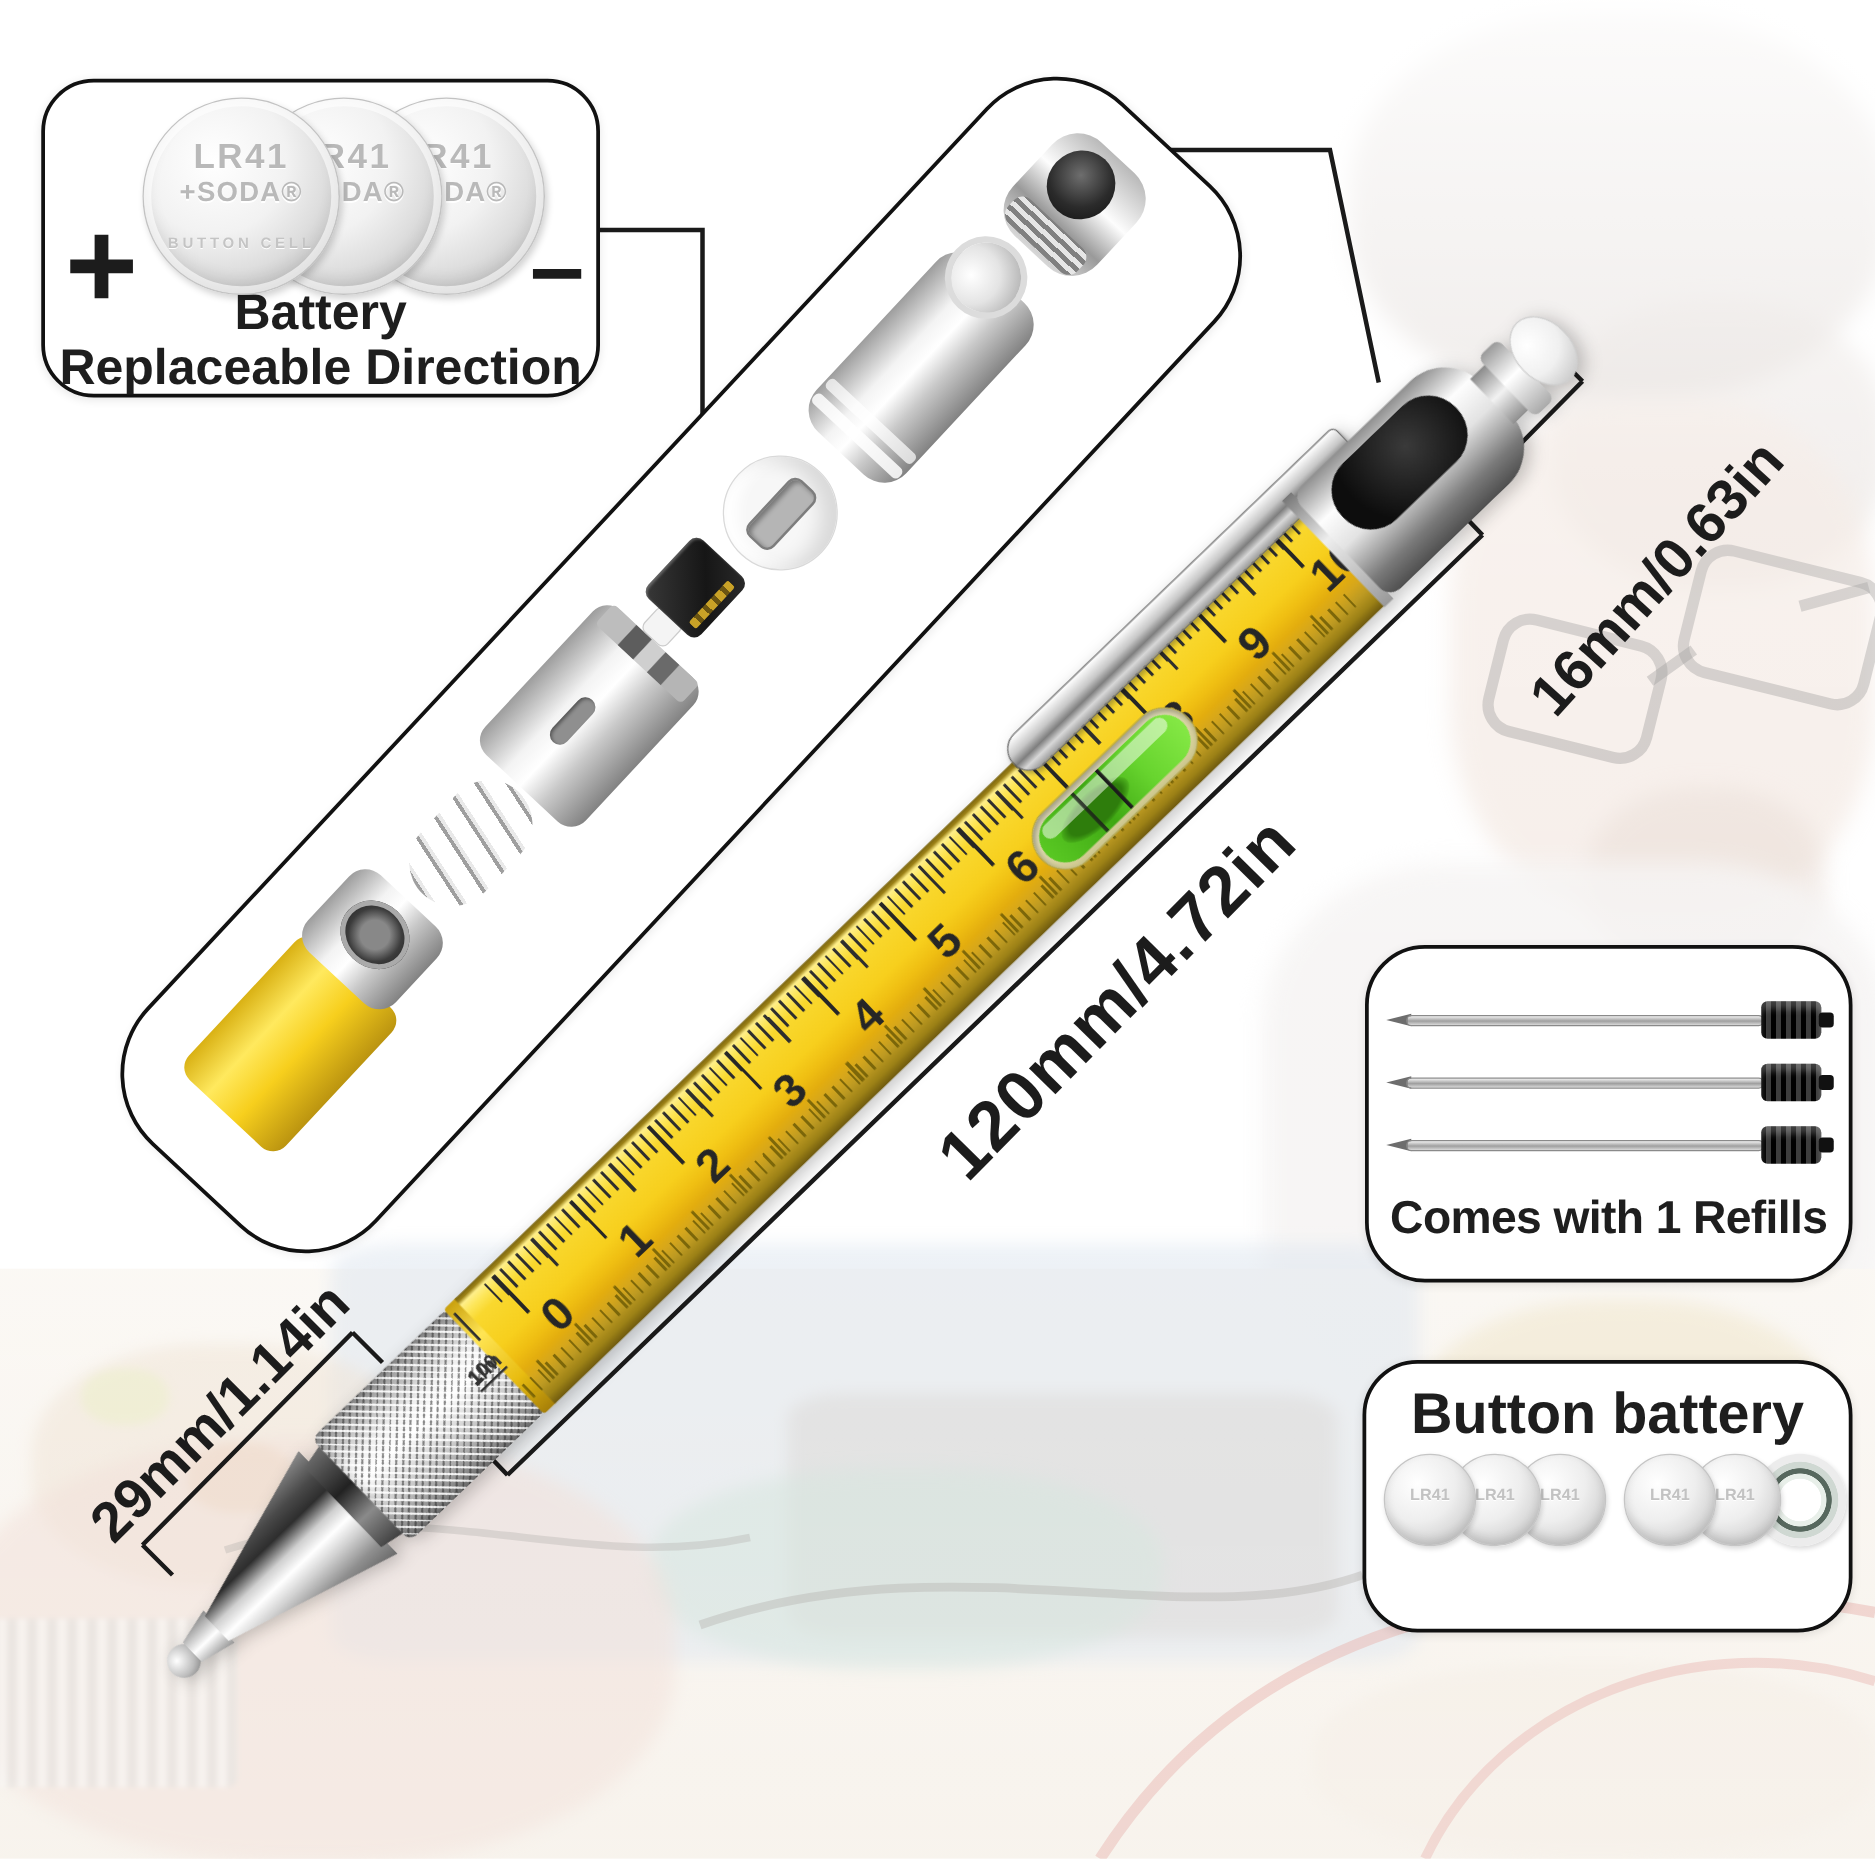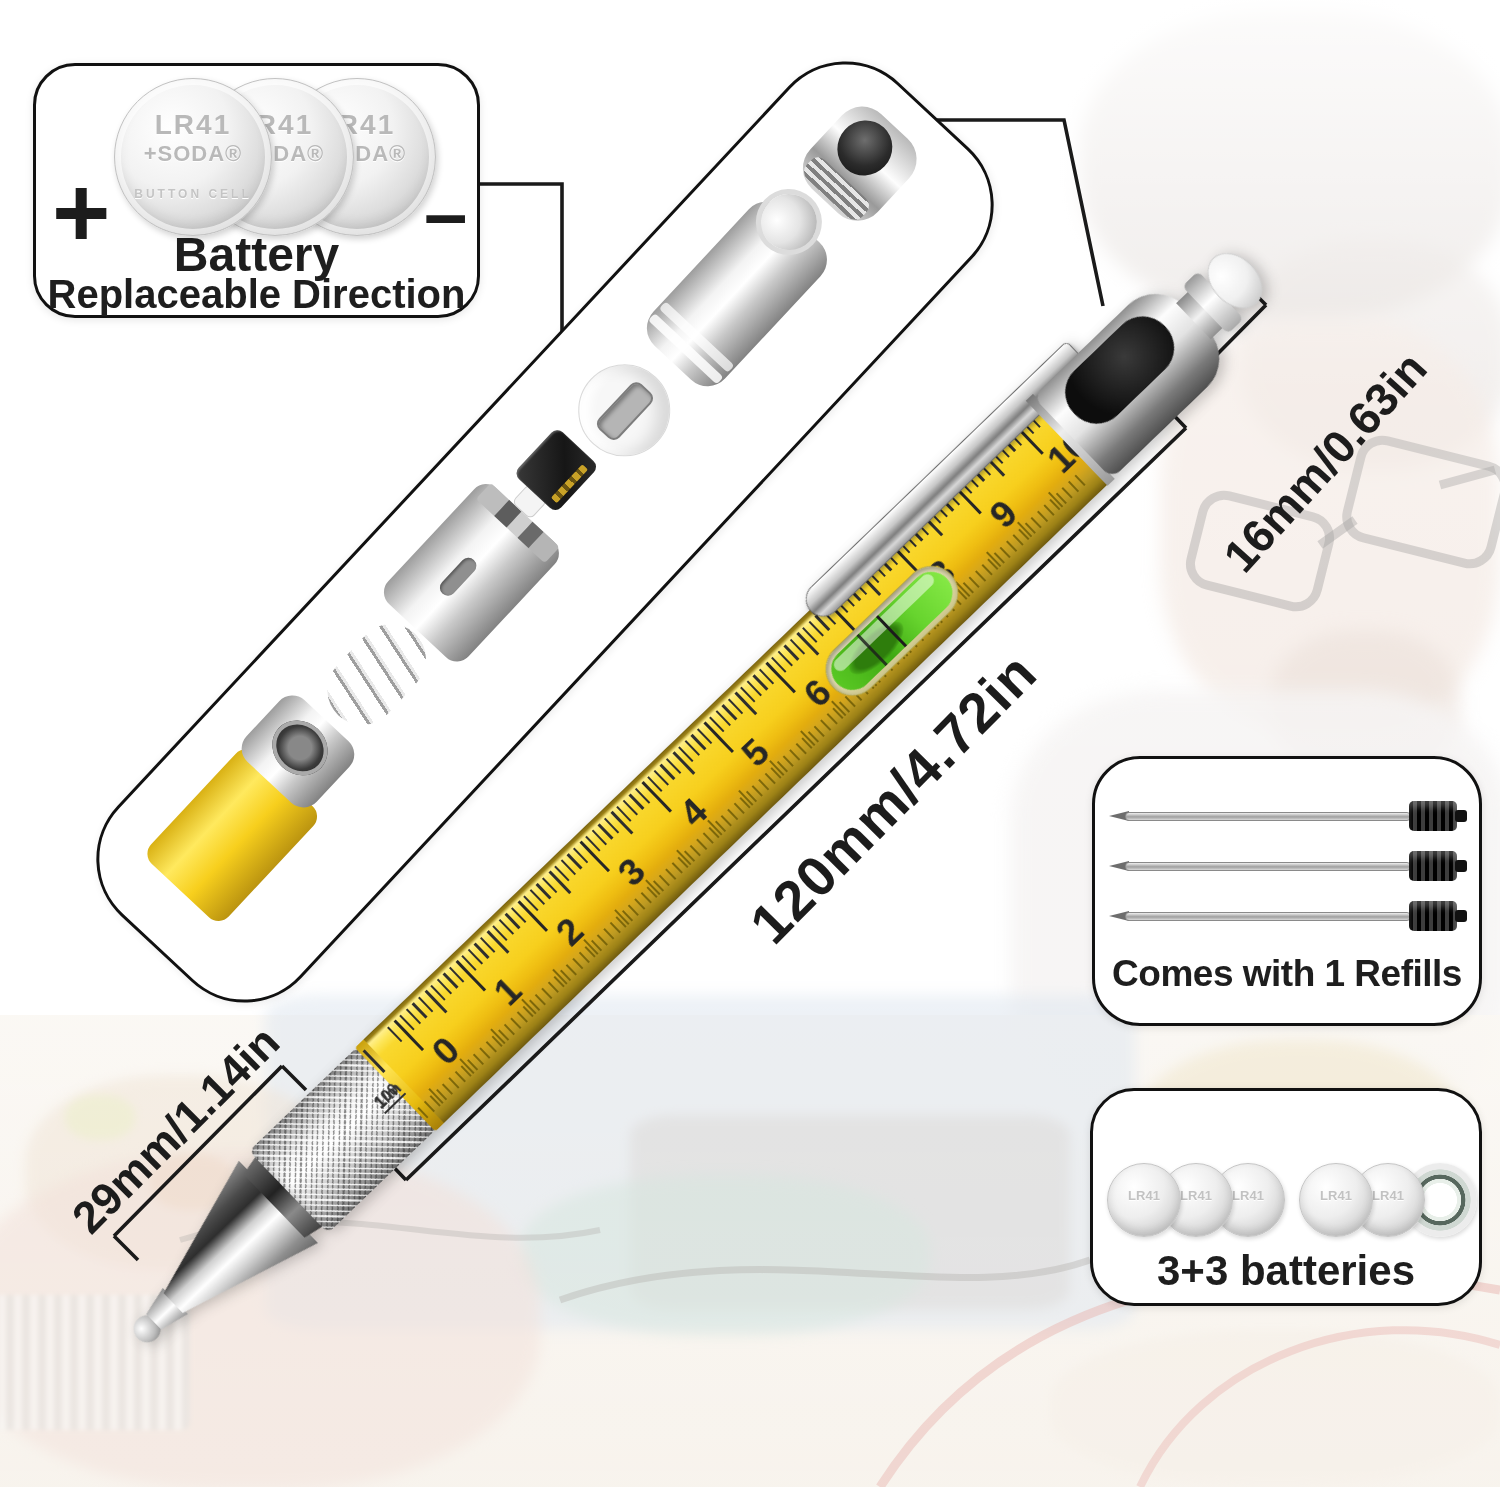--- a/index.html
+++ b/index.html
@@ -45,21 +45,21 @@
         box-shadow:inset 0 0 0 6px rgba(255,255,255,.6), inset 0 -8px 14px rgba(0,0,0,.12), 2px 3px 6px rgba(0,0,0,.18);}
   .coin span{position:absolute;left:0;width:100%;text-align:center;color:#b9b9b9;font-weight:700;
              text-shadow:0 1px 0 #fff;}
   .coin .e1{top:30px;font-size:28px;letter-spacing:2px;}
   .coin .e2{top:62px;font-size:22px;letter-spacing:1px;}
   .coin .e3{top:108px;font-size:12px;letter-spacing:3px;color:#c4c4c4;}
   .c1{left:78px;top:12px;z-index:3;}
   .c2{left:160px;top:12px;z-index:2;}
   .c3{left:242px;top:12px;z-index:1;}
   .bat-cap{left:0;width:100%;text-align:center;font-weight:700;color:#1e1e1e;line-height:1.12;}
-  .bat-l1{top:162px;font-size:48px;}
+  .bat-l1{top:162px;font-size:40px;}
   .bat-l2{top:206px;font-size:40px;}
 
   
   .ref-box{left:1092px;top:756px;width:390px;height:270px;border-radius:48px;}
   .refill{left:14px;width:362px;height:34px;}
   .r1{top:40px;}.r2{top:90px;}.r3{top:140px;}
   .rod{left:16px;top:13px;width:286px;height:9px;border-radius:4px;
        background:linear-gradient(180deg,#efefef,#9f9f9f 55%,#d8d8d8);border:0.5px solid #8a8a8a;}
   .rtip{left:0;top:12px;width:0;height:0;border-top:5px solid transparent;border-bottom:5px solid transparent;border-right:20px solid #6d6d6d;}
   .rcap{left:300px;top:2px;width:48px;height:30px;border-radius:5px;
@@ -359,33 +359,33 @@
     <div class="refill r3">
       <div class="rtip"></div>
       <div class="rod"></div>
       <div class="rcap"></div>
       <div class="rend"></div>
     </div>
     <div class="ref-cap">Comes with 1 Refills</div>
   </div>
 
   <div class="callout bb-box">
+    <div class="bb-title">Button battery</div>
     <div class="mini m1">
         <span>LR41</span>
       </div>
     <div class="mini m2">
         <span>LR41</span>
       </div>
     <div class="mini m3">
         <span>LR41</span>
       </div>
     <div class="mini m4">
         <span>LR41</span>
       </div>
     <div class="mini m5">
         <span>LR41</span>
       </div>
     <div class="mring"></div>
-    <div class="bb-cap">3+3 batteries</div>
   </div>
 
 
 </div>
 
 </body></html>

